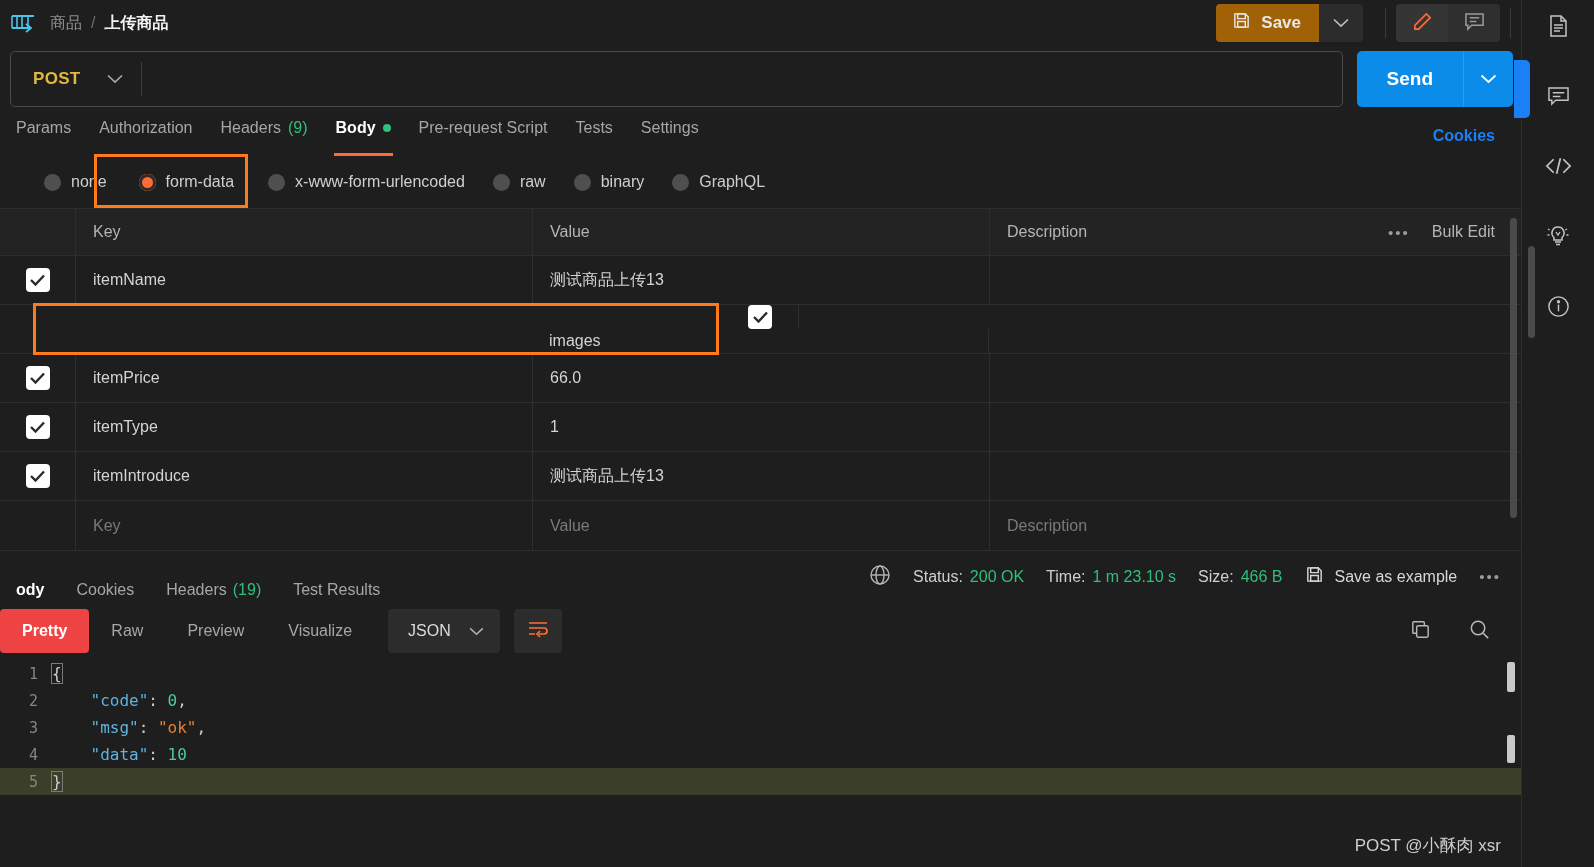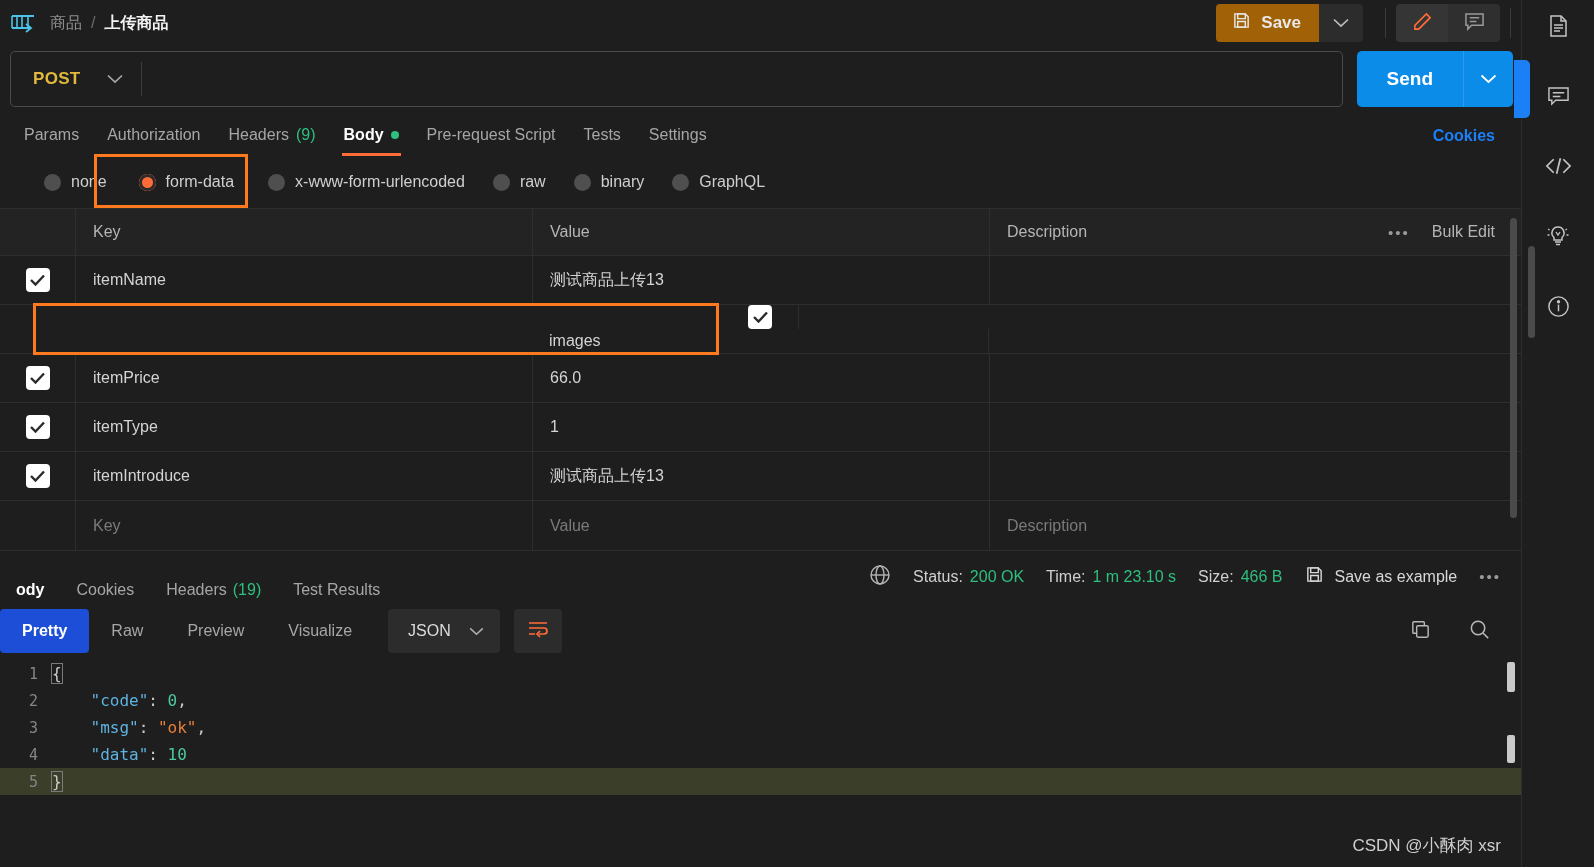--- a/index.html
+++ b/index.html
@@ -52,21 +52,21 @@
   }
   .send-group { display: flex; align-items: stretch; height: 56px; margin-left: 6px; }
   .send-btn {
     background: #0c8ce9; color: #fff; border: none; font-size: 19px; font-weight: bold;
     padding: 0 30px; border-radius: 5px 0 0 5px; cursor: pointer; font-family: "Liberation Sans", sans-serif;
   }
   .send-caret { background: #0c8ce9; border: none; width: 50px; border-left: 1px solid #2a9bf0;
     border-radius: 0 5px 5px 0; display: flex; align-items: center; justify-content: center; cursor: pointer; }
 
   
-  .reqtabs { display: flex; align-items: flex-end; height: 44px; padding: 0 10px; position: relative; }
+  .reqtabs { display: flex; height: 44px; padding: 0 2px; position: relative; }
   .rtab { font-size: 16px; color: #a6a6a6; padding: 0 14px 12px 14px; cursor: pointer; position: relative;
           display: flex; align-items: center; gap: 7px; }
   .rtab.active { color: #ffffff; font-weight: bold; }
   .rtab.active::after { content: ""; position: absolute; left: 12px; right: 12px; bottom: 0; height: 3px; background: #ff6c37; }
   .cnt { color: #2fbf7e; }
   .dot-green { width: 8px; height: 8px; border-radius: 50%; background: #2fbf7e; display: inline-block; }
   .cookies-link { position: absolute; right: 26px; bottom: 11px; color: #1b7ff5; font-size: 16px; font-weight: bold; cursor: pointer; }
 
   
   .bodytypes { display: flex; align-items: center; gap: 0px; height: 52px; padding-left: 10px; position: relative; margin-left: 20px; }
@@ -103,21 +103,21 @@
   .respbar { display: flex; align-items: center; height: 52px; border-top: 1px solid #2e2e2e; padding-left: 0px; position: relative; }
   .restab { font-size: 16px; color: #a6a6a6; padding: 0 16px; cursor: pointer; display: flex; align-items: center; gap: 6px; margin-top: 27px; }
   .restab.active { color: #ffffff; font-weight: bold; }
   .meta { margin-left: auto; display: flex; align-items: center; gap: 22px; padding-right: 20px; font-size: 16px; color: #cfcfcf; }
   .meta .ok { color: #2fbf7e; }
   .meta-item { display: flex; gap: 7px; }
   .save-example { display: flex; align-items: center; gap: 11px; cursor: pointer; color: #d8d8d8; }
 
   .fmtbar { display: flex; align-items: center; height: 58px; padding: 0 0 0 0; gap: 0; position: relative; }
   .fmt { font-size: 16px; color: #a6a6a6; height: 44px; display: flex; align-items: center; padding: 0 22px; border-radius: 4px; cursor: pointer; }
-  .fmt.active { color: #ffffff; font-weight: bold; background: #1d4ed8; }
+  .fmt.active { color: #ffffff; font-weight: bold; background: #ef4444; }
   .fmt-sel { margin-left: 14px; height: 44px; display: flex; align-items: center; gap: 18px; padding: 0 16px 0 20px;
              background: #2c2c2c; border-radius: 4px; font-size: 16px; color: #dcdcdc; cursor: pointer; }
   .wrap-btn { margin-left: 14px; width: 48px; height: 44px; background: #2c2c2c; border-radius: 4px;
               display: flex; align-items: center; justify-content: center; cursor: pointer; }
   .fmt-right { margin-left: auto; display: flex; align-items: center; gap: 36px; padding-right: 30px; }
 
   .code { position: relative; font-family: "DejaVu Sans Mono", monospace; font-size: 16px; }
   .codeline { display: flex; height: 27px; align-items: center; }
   .codeline.hl { background: #3b3e28; }
   .lineno { width: 52px; text-align: right; padding-right: 14px; color: #868686; font-size: 15px; }
@@ -470,21 +470,21 @@
         <span class="ctext"><span class="p">    </span><span class="k">"data"</span><span class="p">: </span><span class="n">10</span></span>
       </div>
       <div class="codeline hl">
         <span class="lineno">5</span>
         <span class="ctext p brace-box">}</span>
       </div>
       <div class="codescroll"></div>
       <div class="codescroll2"></div>
     </div>
 
-    <div class="watermark">CSDN @小酥肉 xsr</div>
+    <div class="watermark">POST @小酥肉 xsr</div>
   </div>
 
   <div class="rail">
     <div class="blue-tab"></div>
     <div class="rail-scroll"></div>
     <div class="rail-icon">
       <span>
         <svg width="22" height="24" viewBox="0 0 22 24" fill="none" stroke="#c4c4c4" stroke-width="1.5">
           <path d="M4 2h10l5 5v15H4z"></path>
             <path d="M14 2v5h5"></path>

